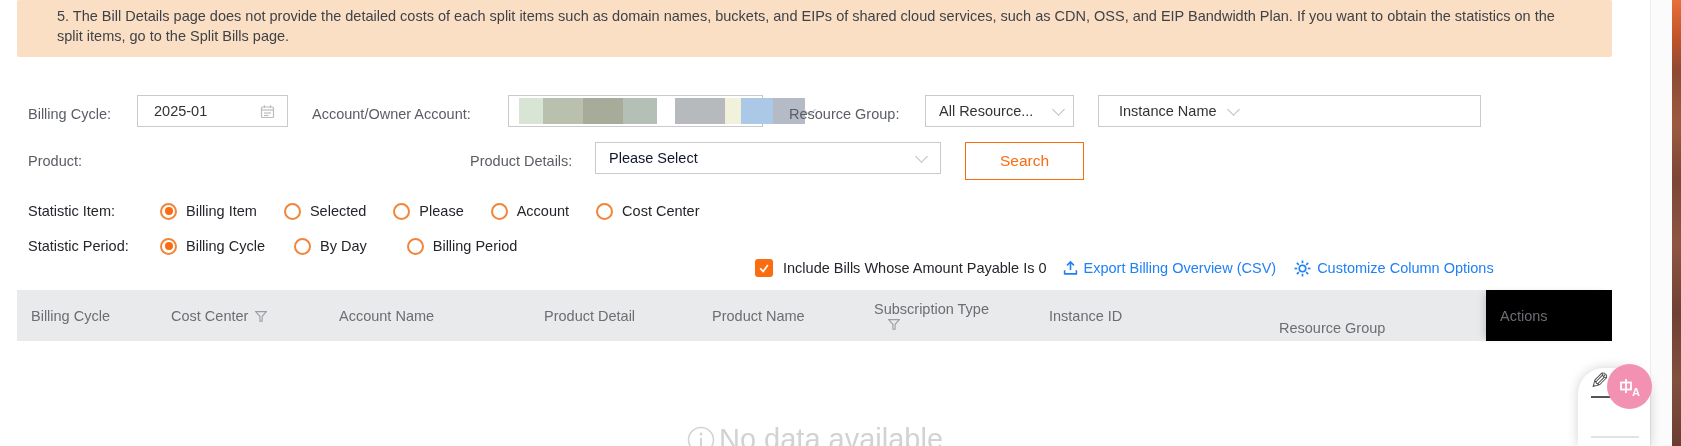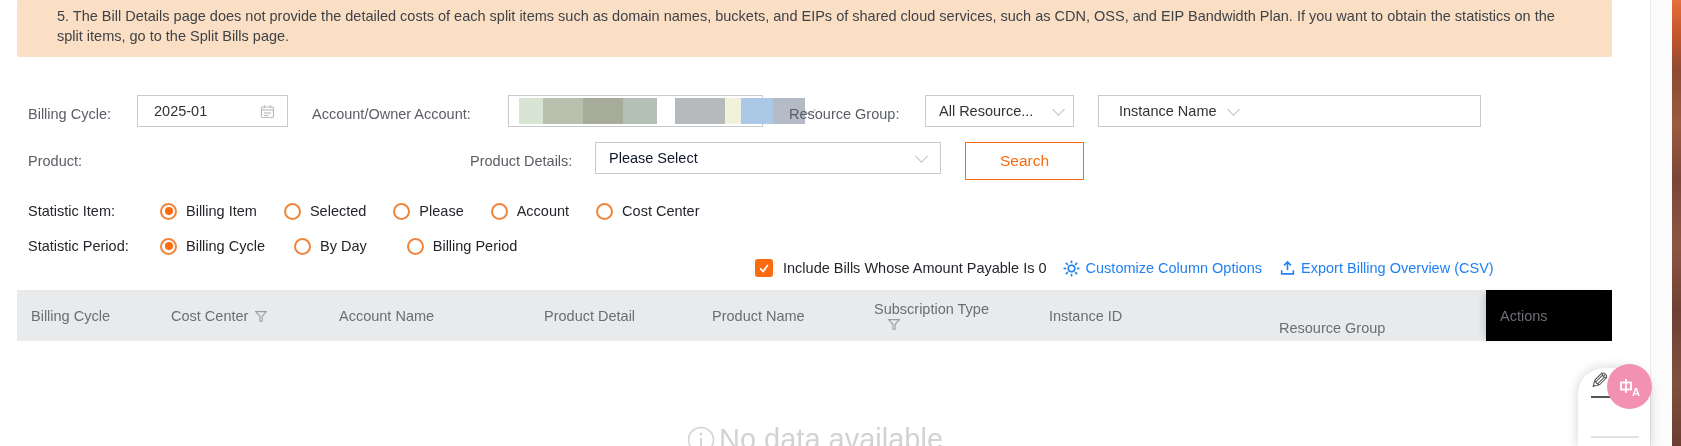--- a/index.html
+++ b/index.html
@@ -187,44 +187,44 @@
     </span>
   </div>
 
   <div class="toolbar">
     <span class="checkbox">
       <svg width="12" height="12" viewBox="0 0 14 14">
         <polyline points="2.5,7.5 6,11 11.5,3.5" fill="none" stroke="#ffffff" stroke-width="2"></polyline>
       </svg>
     </span>
     <span class="cb-label">Include Bills Whose Amount Payable Is 0</span>
+    <span class="blue-link">
+      <svg width="15" height="16" viewBox="0 0 14 15">
+        <line x1="7" y1="2" x2="7" y2="9.5" stroke="#2080f5" stroke-width="1.5"></line>
+        <polyline points="3.8,5 7,1.8 10.2,5" fill="none" stroke="#2080f5" stroke-width="1.5"></polyline>
+        <polyline points="1.5,9.5 1.5,13 12.5,13 12.5,9.5" fill="none" stroke="#2080f5" stroke-width="1.5"></polyline>
+      </svg>
+      <span class="txt">Export Billing Overview (CSV)</span>
+    </span>
     <span class="blue-link">
       <svg width="17" height="17" viewBox="0 0 16 16">
         <circle cx="8" cy="8" r="3.1" fill="none" stroke="#2080f5" stroke-width="1.5"></circle>
         <g stroke="#2080f5" stroke-width="1.6">
           <line x1="8" y1="0.5" x2="8" y2="3"></line>
             <line x1="8" y1="13" x2="8" y2="15.5"></line>
           <line x1="0.5" y1="8" x2="3" y2="8"></line>
             <line x1="13" y1="8" x2="15.5" y2="8"></line>
           <line x1="2.7" y1="2.7" x2="4.5" y2="4.5"></line>
             <line x1="11.5" y1="11.5" x2="13.3" y2="13.3"></line>
           <line x1="2.7" y1="13.3" x2="4.5" y2="11.5"></line>
             <line x1="11.5" y1="4.5" x2="13.3" y2="2.7"></line>
         </g>
       </svg>
       <span class="txt">Customize Column Options</span>
     </span>
-    <span class="blue-link">
-      <svg width="15" height="16" viewBox="0 0 14 15">
-        <line x1="7" y1="2" x2="7" y2="9.5" stroke="#2080f5" stroke-width="1.5"></line>
-        <polyline points="3.8,5 7,1.8 10.2,5" fill="none" stroke="#2080f5" stroke-width="1.5"></polyline>
-        <polyline points="1.5,9.5 1.5,13 12.5,13 12.5,9.5" fill="none" stroke="#2080f5" stroke-width="1.5"></polyline>
-      </svg>
-      <span class="txt">Export Billing Overview (CSV)</span>
-    </span>
   </div>
 
   <div class="thead">
     <div class="th" style="width:140px;">
       <span>Billing Cycle</span>
     </div>
     <div class="th" style="width:168px;">
       <span>Cost Center</span>
       <svg class="funnel" width="12" height="11" viewBox="0 0 11 10">
         <polygon points="0.5,0.5 10.5,0.5 6.5,4.8 6.5,9.3 4.5,9.3 4.5,4.8" fill="none" stroke="#9a9da3" stroke-width="1"></polygon>

